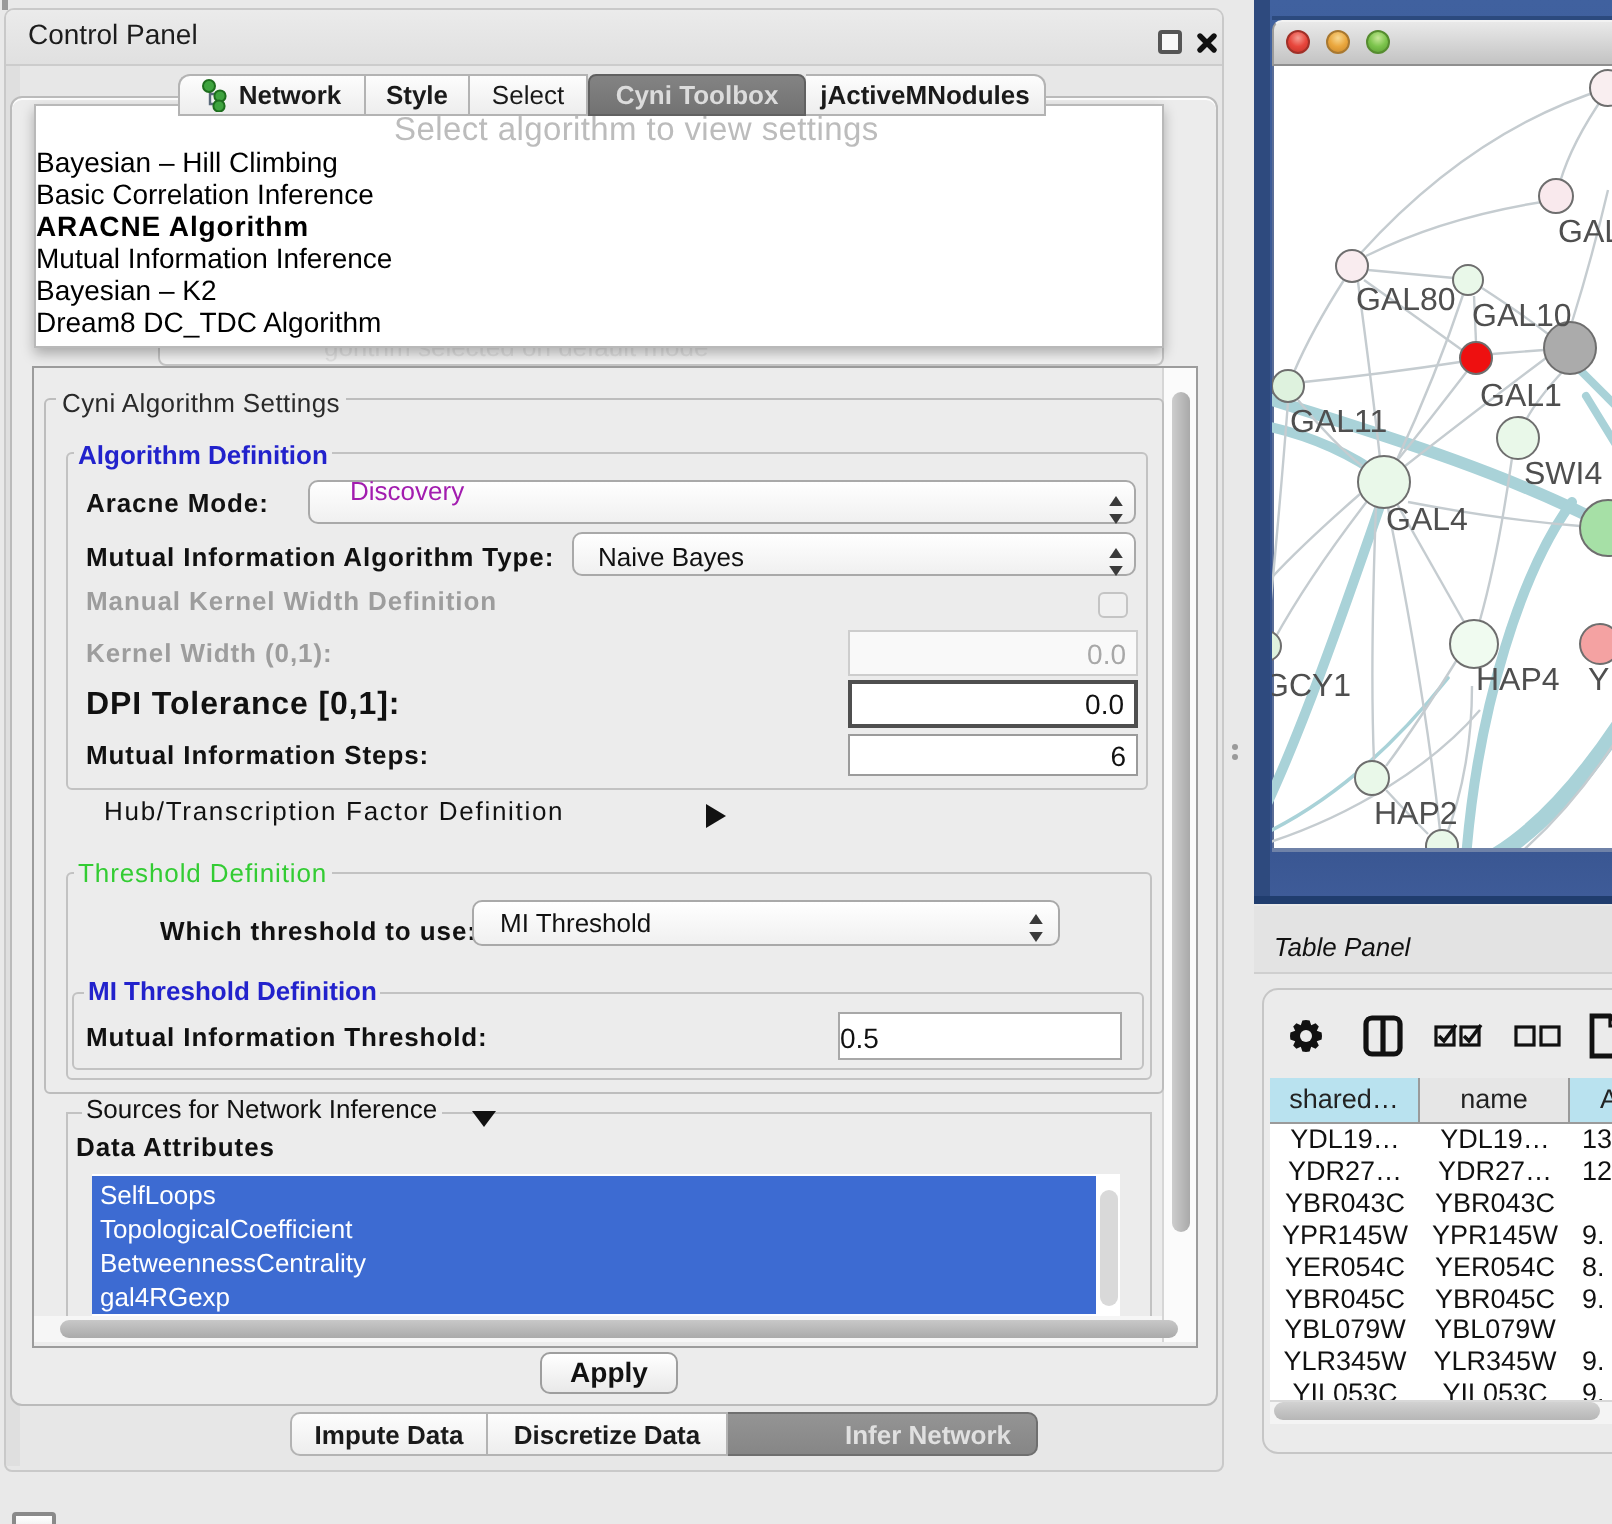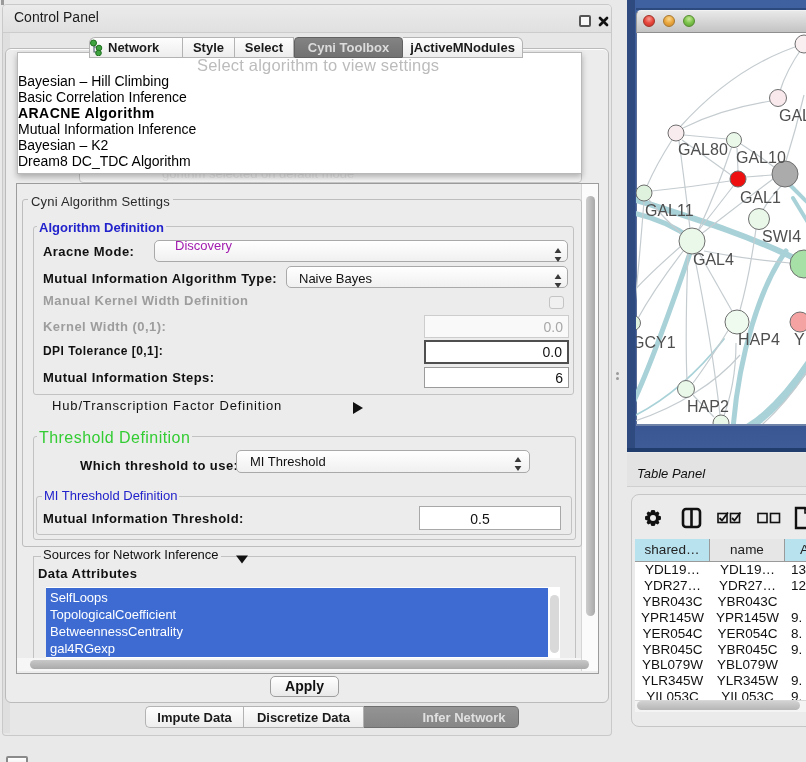--- a/index.html
+++ b/index.html
@@ -19,30 +19,30 @@
   <div class="abs" style="left:577px;top:11px;width:8px;height:8px;border:2px solid #555555;border-radius:2px;background:#f8f8f8;"></div>
   <svg class="abs" style="left:596px;top:12px;" width="11" height="11" viewBox="0 0 11 11">
       <path d="M2 2 L9 9 M9 2 L2 9" stroke="#111" stroke-width="2.7" stroke-linecap="round" fill="none"></path>
     </svg>
 
   <div class="abs" style="left:1px;top:29px;width:7px;height:700px;background:#dfdfdf;"></div>
 
   <div class="abs" style="left:3px;top:44px;width:602px;height:653px;background:#ececec;border:1px solid #bbbbbb;border-radius:6px;box-shadow:0 1px 0 #fdfdfd inset;"></div>
 
   <div class="abs" id="toptabs" style="left:87px;top:33px;height:21px;display:flex;font-size:13px;z-index:60;">
-    <div style="width:92px;background:linear-gradient(#fdfdfd,#ededed);border:1px solid #b3b3b3;border-right:none;border-radius:6px 0 0 0;display:flex;align-items:center;color:#1a1a1a;font-weight:bold;">
+    <div style="width:92px;background:linear-gradient(#fdfdfd,#ededed);border:1px solid #b3b3b3;border-right:none;border-radius:6px 0 0 0;display:flex;align-items:center;justify-content:center;color:#1a1a1a;font-weight:bold;">
       <svg width="14" height="17" viewBox="0 0 14 17" style="margin-right:4px;">
         <path d="M4 5 L4 13 L8 13 M4 8 L7 8" stroke="#5a6a7a" stroke-width="1.2" fill="none"></path>
         <circle cx="3.5" cy="4" r="3" fill="#3fa43f" stroke="#1e6e1e"></circle>
         <circle cx="9" cy="9" r="2.8" fill="#3fa43f" stroke="#1e6e1e"></circle>
         <circle cx="8.5" cy="14" r="2.8" fill="#3fa43f" stroke="#1e6e1e"></circle>
       </svg>
       Network</div>
     <div style="width:51px;background:linear-gradient(#fdfdfd,#ededed);border:1px solid #b3b3b3;border-right:none;display:flex;align-items:center;justify-content:center;color:#1a1a1a;font-weight:bold;">Style</div>
-    <div style="width:58px;background:linear-gradient(#fdfdfd,#ededed);border:1px solid #b3b3b3;display:flex;align-items:center;justify-content:center;color:#1a1a1a;font-weight:bold;">Select</div>
+    <div style="width:58px;background:linear-gradient(#fdfdfd,#ededed);border:1px solid #b3b3b3;display:flex;align-items:center;justify-content:center;color:#1a1a1a;font-weight:normal;">Select</div>
     <div style="width:107px;background:linear-gradient(#838383,#727272);border:1px solid #616161;border-radius:4px 4px 0 0;display:flex;align-items:center;justify-content:center;color:#dcdcdc;font-weight:bold;">Cyni Toolbox</div>
     <div style="width:119px;background:linear-gradient(#fdfdfd,#ededed);border:1px solid #b3b3b3;border-left:none;border-radius:0 6px 0 0;display:flex;align-items:center;justify-content:center;color:#1a1a1a;font-weight:bold;">jActiveMNodules</div>
   </div>
 
   <div class="abs" style="left:77px;top:157px;width:501px;height:20px;border:1px solid #c6c6c6;border-radius:4px;background:#f4f4f4;"></div>
   <div class="abs" style="left:160px;top:162px;font-size:13px;color:#e3e3e3;">gorithm selected on default mode</div>
 
   <div class="abs" style="left:14px;top:179px;width:581px;height:489px;background:#ececec;border:1px solid #9c9c9c;"></div>
 
   <div class="abs" style="left:579px;top:180px;width:16px;height:487px;background:#fbfbfb;border-left:1px solid #d6d6d6;"></div>
@@ -69,47 +69,47 @@
       <path d="M5 1 L8.4 6 L1.6 6 Z" fill="#3a3a3a"></path>
       <path d="M5 15 L8.4 10 L1.6 10 Z" fill="#3a3a3a"></path>
     </svg>
 
   <div class="abs b" style="left:41px;top:289px;font-size:13px;color:#9d9d9d;">Manual Kernel Width Definition</div>
   <div class="abs" style="left:547px;top:292px;width:13px;height:11px;background:#f0f0f0;border:1px solid #c4c4c4;border-radius:3px;"></div>
 
   <div class="abs b" style="left:41px;top:315px;font-size:13px;color:#9d9d9d;">Kernel Width (0,1):</div>
   <div class="abs" style="left:422px;top:311px;width:145px;height:23px;background:#f9f9f9;border:1px solid #cdcdcd;font-size:14px;color:#a8a8a8;text-align:right;line-height:23px;padding-right:5px;box-sizing:border-box;">0.0</div>
 
-  <div class="abs b" style="left:41px;top:340px;font-size:12px;color:#111;">DPI Tolerance [0,1]:</div>
+  <div class="abs b" style="left:41px;top:340px;font-size:16px;color:#111;">DPI Tolerance [0,1]:</div>
   <div class="abs" style="left:422px;top:336px;width:145px;height:24px;background:#ffffff;border:2px solid #4f4f4f;font-size:14px;color:#111;text-align:right;line-height:20px;padding-right:5px;box-sizing:border-box;">0.0</div>
 
   <div class="abs b" style="left:41px;top:366px;font-size:13px;color:#111;">Mutual Information Steps:</div>
   <div class="abs" style="left:422px;top:363px;width:145px;height:21px;background:#ffffff;border:1px solid #9b9b9b;font-size:14px;color:#111;text-align:right;line-height:21px;padding-right:5px;box-sizing:border-box;">6</div>
 
   <div class="abs" style="left:50px;top:394px;font-size:13px;letter-spacing:0.85px;color:#111;">Hub/Transcription Factor Definition</div>
   <svg class="abs" style="left:349px;top:397px;" width="14" height="14" viewBox="0 0 14 14">
       <path d="M2 1 L12 7 L2 13 Z" fill="#111"></path>
     </svg>
 
   <div class="abs" style="left:31px;top:432px;width:541px;height:102px;border:1px solid #c2c2c2;border-radius:3px;"></div>
-  <div class="abs" style="left:35px;top:425px;background:#ececec;padding:0 2px;font-size:16px;letter-spacing:0.45px;color:#33cc33;">Threshold Definition</div>
+  <div class="abs" style="left:35px;top:425px;background:#ececec;padding:0 2px;font-size:13px;letter-spacing:0.45px;color:#33cc33;">Threshold Definition</div>
 
   <div class="abs b" style="left:78px;top:454px;font-size:13px;color:#111;">Which threshold to use:</div>
   <div class="abs" style="left:234px;top:446px;width:292px;height:21px;background:linear-gradient(#ffffff,#f0f0f0);border:1px solid #a9a9a9;border-radius:5px;"></div>
   <div class="abs" style="left:248px;top:450px;font-size:13px;color:#111;">MI Threshold</div>
   <svg class="abs" style="left:511px;top:452px;" width="10" height="16" viewBox="0 0 10 16">
       <path d="M5 1 L8.4 6 L1.6 6 Z" fill="#3a3a3a"></path>
       <path d="M5 15 L8.4 10 L1.6 10 Z" fill="#3a3a3a"></path>
     </svg>
 
   <div class="abs" style="left:34px;top:492px;width:534px;height:37px;border:1px solid #c2c2c2;border-radius:3px;"></div>
-  <div class="abs" style="left:40px;top:484px;background:#ececec;padding:0 2px;font-size:13px;font-weight:normal;color:#2222cc;">MI Threshold Definition</div>
+  <div class="abs" style="left:40px;top:484px;background:#ececec;padding:0 2px;font-size:13px;font-weight:bold;color:#2222cc;">MI Threshold Definition</div>
 
   <div class="abs b" style="left:41px;top:507px;font-size:13px;color:#111;">Mutual Information Threshold:</div>
-  <div class="abs" style="left:417px;top:502px;width:142px;height:24px;background:#ffffff;border:1px solid #a8a8a8;font-size:14px;color:#111;text-align:center;line-height:24px;padding-right:20px;box-sizing:border-box;">0.5</div>
+  <div class="abs" style="left:417px;top:502px;width:142px;height:24px;background:#ffffff;border:1px solid #a8a8a8;font-size:14px;color:#111;text-align:left;line-height:24px;padding-right:20px;box-sizing:border-box;">0.5</div>
 
   <div class="abs" style="left:31px;top:552px;width:541px;height:114px;border-top:1px solid #c2c2c2;border-left:1px solid #c2c2c2;border-right:1px solid #c2c2c2;"></div>
   <div class="abs" style="left:39px;top:543px;background:#ececec;padding:0 2px;font-size:13px;color:#111;">Sources for Network Inference</div>
   <svg class="abs" style="left:233px;top:550px;" width="14" height="11" viewBox="0 0 14 11">
       <path d="M1 1.5 L13 1.5 L7 9.5 Z" fill="#111"></path>
     </svg>
   <div class="abs b" style="left:36px;top:562px;font-size:13px;color:#111;">Data Attributes</div>
 
   <div class="abs" style="left:44px;top:583px;width:514px;height:74px;background:#ffffff;overflow:hidden;">
     <div style="position:absolute;left:0;top:1px;width:502px;height:69px;background:#3d6bd2;"></div>

